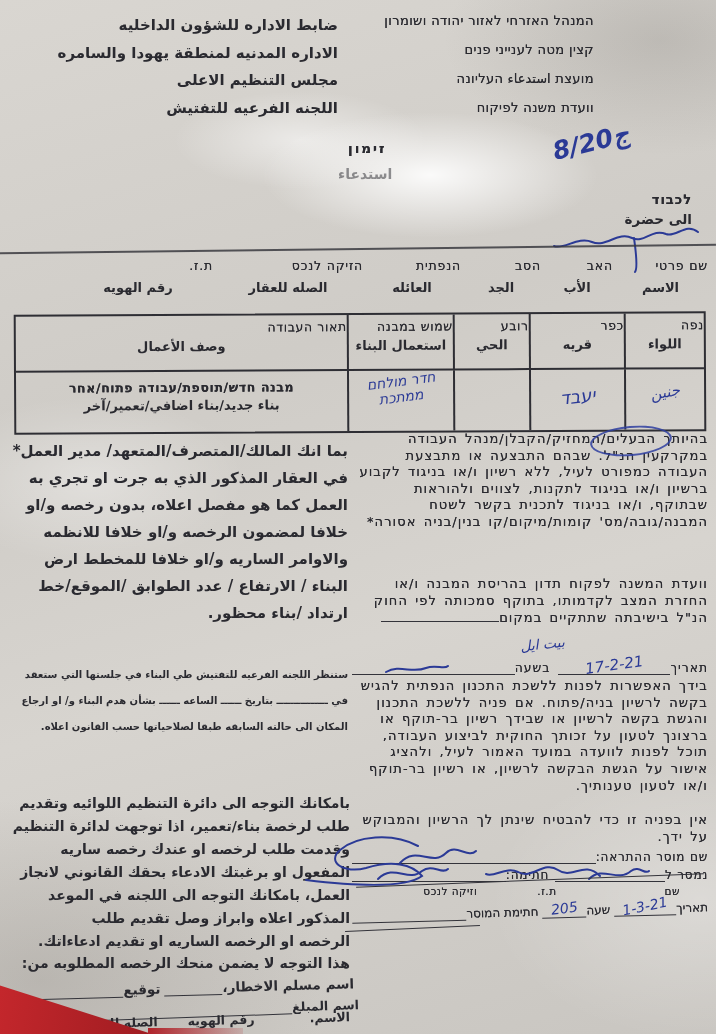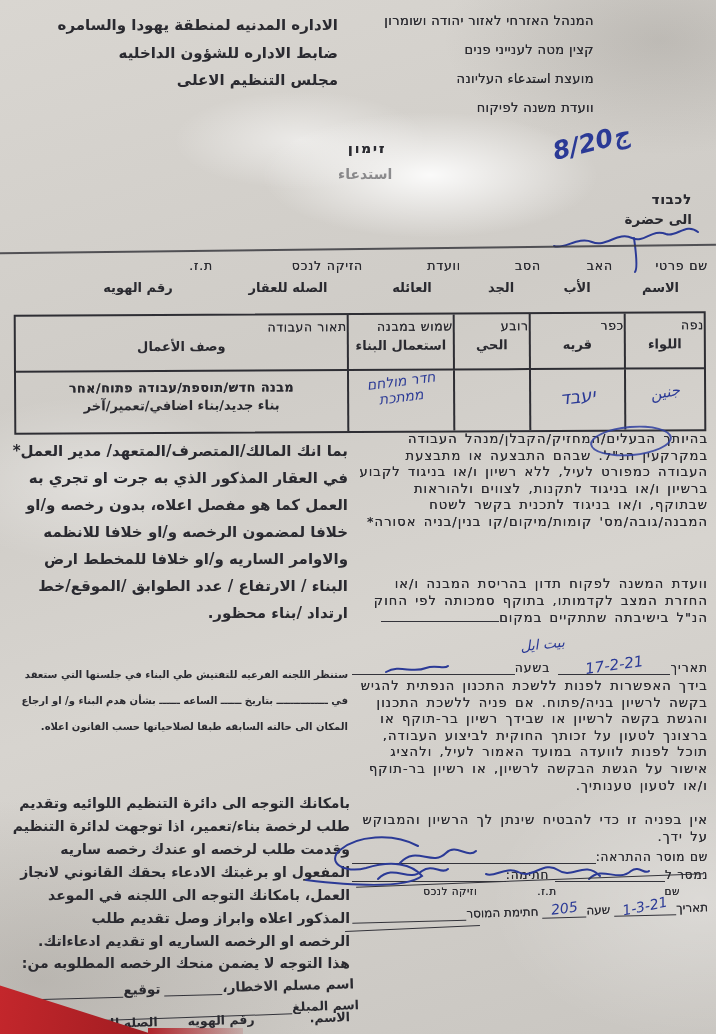--- a/index.html
+++ b/index.html
@@ -51,23 +51,24 @@
 <div id="page">
 
   <div class="abs he tw" style="top:6px;right:122px;width:300px;font-size:13px;line-height:29px;letter-spacing:.4px">
     <div>המנהל האזרחי לאזור יהודה ושומרון</div>
     <div>קצין מטה לענייני פנים</div>
     <div>מועצת استدعاء העליונה</div>
     <div>וועדת משנה לפיקוח</div>
   </div>
 
   <div class="abs ar" style="top:12px;right:378px;width:300px;font-size:15px;line-height:27.5px">
+    <div>ضابط الاداره للشؤون الداخليه</div>
     <div>الاداره المدنيه لمنطقة يهودا والسامره</div>
-    <div>ضابط الاداره للشؤون الداخليه</div>
     <div>مجلس التنظيم الاعلى</div>
+    <div>اللجنه الفرعيه للتفتيش</div>
   </div>
 
   <div class="abs he tw" style="top:140px;left:348px;font-size:13.5px;letter-spacing:2px;font-weight:bold">זימון</div>
   <div class="abs ar" style="top:166px;left:338px;font-size:14px;opacity:.5">استدعاء</div>
 
   <div class="abs hw" style="top:128px;left:552px;font-size:25px;transform:rotate(-14deg);font-weight:bold">ج8/20</div>
 
   <div class="abs he tw" style="top:192px;right:24px;font-size:13px;font-weight:bold;letter-spacing:1px">לכבוד</div>
   <div class="abs ar" style="top:211px;right:24px;font-size:13.5px">الى حضرة</div>
 
@@ -85,21 +86,21 @@
     </div>
     <div class="fcell">
       <div class="fh he tw">האב</div>
       <div class="fa">الأب</div>
     </div>
     <div class="fcell">
       <div class="fh he tw">הסב</div>
       <div class="fa">الجد</div>
     </div>
     <div class="fcell">
-      <div class="fh he tw">וועדת</div>
+      <div class="fh he tw">הנפתית</div>
       <div class="fa">العائله</div>
     </div>
     <div class="fcell">
       <div class="fh he tw">הזיקה לנכס</div>
       <div class="fa">الصله للعقار</div>
     </div>
     <div class="fcell">
       <div class="fh he tw">ת.ז.</div>
       <div class="fa">رقم الهويه</div>
     </div>

